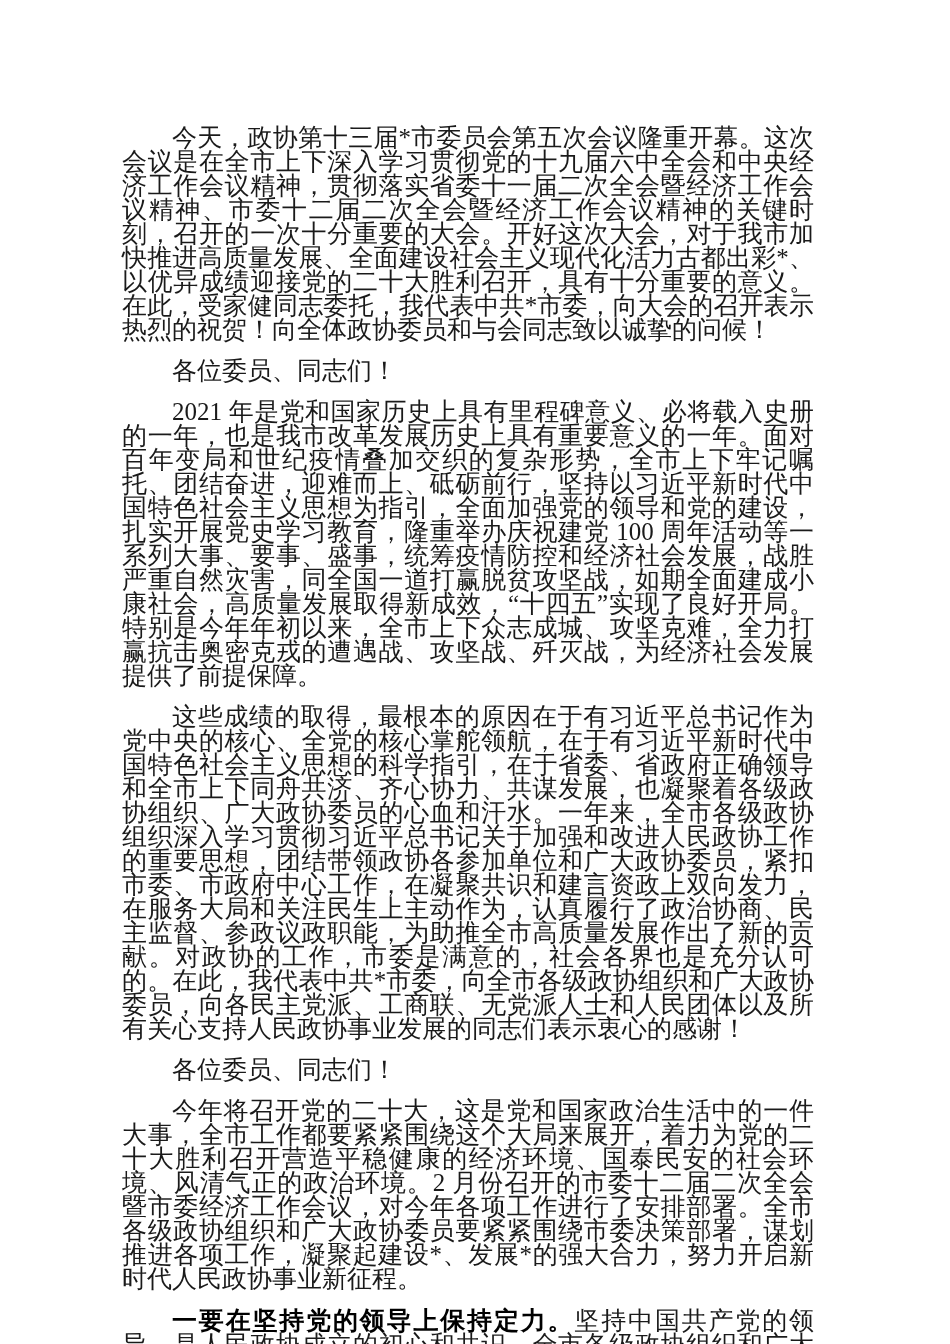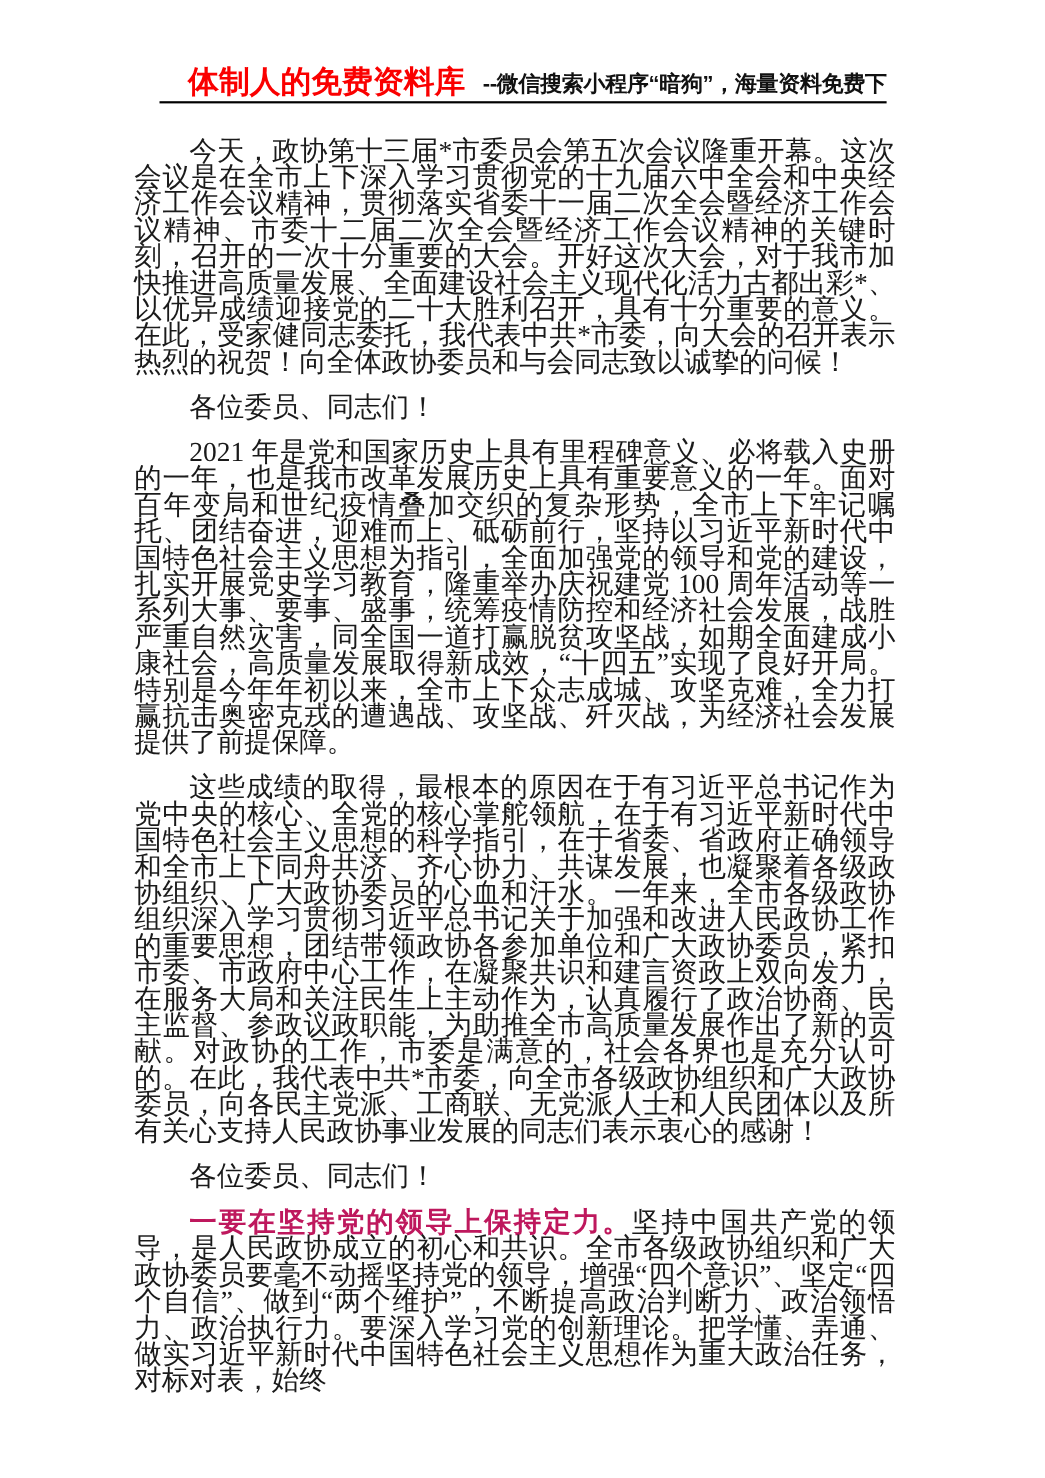--- a/index.html
+++ b/index.html
@@ -48,37 +48,34 @@
     line-height: 24px;
     text-align: justify;
   }
   .content p {
     margin: 0 0 17px 0;
     text-indent: 2em;
   }
   .bold-lead {
     font-family: "Liberation Sans", "DejaVu Sans", sans-serif;
     font-weight: bold;
-    color: #be185d;
+    color: #000000;
   }
 </style>
 </head>
 <body>
 
 <div class="page">
 
-  <div class="header">
-    <span class="brand" style="color:#fa0000;">体制人的免费资料库</span>
-    <span class="tagline">--微信搜索小程序“暗狗”，海量资料免费下</span>
-  </div>
 
   <div class="content">
     <p>今天，政协第十三届*市委员会第五次会议隆重开幕。这次会议是在全市上下深入学习贯彻党的十九届六中全会和中央经济工作会议精神，贯彻落实省委十一届二次全会暨经济工作会议精神、市委十二届二次全会暨经济工作会议精神的关键时刻，召开的一次十分重要的大会。开好这次大会，对于我市加快推进高质量发展、全面建设社会主义现代化活力古都出彩*、以优异成绩迎接党的二十大胜利召开，具有十分重要的意义。在此，受家健同志委托，我代表中共*市委，向大会的召开表示热烈的祝贺！向全体政协委员和与会同志致以诚挚的问候！</p>
     <p>各位委员、同志们！</p>
     <p>2021 年是党和国家历史上具有里程碑意义、必将载入史册的一年，也是我市改革发展历史上具有重要意义的一年。面对百年变局和世纪疫情叠加交织的复杂形势，全市上下牢记嘱托、团结奋进，迎难而上、砥砺前行，坚持以习近平新时代中国特色社会主义思想为指引，全面加强党的领导和党的建设，扎实开展党史学习教育，隆重举办庆祝建党 100 周年活动等一系列大事、要事、盛事，统筹疫情防控和经济社会发展，战胜严重自然灾害，同全国一道打赢脱贫攻坚战，如期全面建成小康社会，高质量发展取得新成效，“十四五”实现了良好开局。特别是今年年初以来，全市上下众志成城、攻坚克难，全力打赢抗击奥密克戎的遭遇战、攻坚战、歼灭战，为经济社会发展提供了前提保障。</p>
     <p>这些成绩的取得，最根本的原因在于有习近平总书记作为党中央的核心、全党的核心掌舵领航，在于有习近平新时代中国特色社会主义思想的科学指引，在于省委、省政府正确领导和全市上下同舟共济、齐心协力、共谋发展，也凝聚着各级政协组织、广大政协委员的心血和汗水。一年来，全市各级政协组织深入学习贯彻习近平总书记关于加强和改进人民政协工作的重要思想，团结带领政协各参加单位和广大政协委员，紧扣市委、市政府中心工作，在凝聚共识和建言资政上双向发力，在服务大局和关注民生上主动作为，认真履行了政治协商、民主监督、参政议政职能，为助推全市高质量发展作出了新的贡献。对政协的工作，市委是满意的，社会各界也是充分认可的。在此，我代表中共*市委，向全市各级政协组织和广大政协委员，向各民主党派、工商联、无党派人士和人民团体以及所有关心支持人民政协事业发展的同志们表示衷心的感谢！</p>
     <p>各位委员、同志们！</p>
+    <p>今年将召开党的二十大，这是党和国家政治生活中的一件大事，全市工作都要紧紧围绕这个大局来展开，着力为党的二十大胜利召开营造平稳健康的经济环境、国泰民安的社会环境、风清气正的政治环境。2 月份召开的市委十二届二次全会暨市委经济工作会议，对今年各项工作进行了安排部署。全市各级政协组织和广大政协委员要紧紧围绕市委决策部署，谋划推进各项工作，凝聚起建设*、发展*的强大合力，努力开启新时代人民政协事业新征程。</p>
     <p>
       <strong class="bold-lead">一要在坚持党的领导上保持定力。</strong><span>坚持中国共产党的领导，是人民政协成立的初心和共识。全市各级政协组织和广大政协委员要毫不动摇坚持党的领导，增强“四个意识”、坚定“四个自信”、做到“两个维护”，不断提高政治判断力、政治领悟力、政治执行力。要深入学习党的创新理论。把学懂、弄通、做实习近平新时代中国特色社会主义思想作为重大政治任务，对标对表，始终</span>
     </p>
   </div>
 
 </div>
 
 </body></html>

